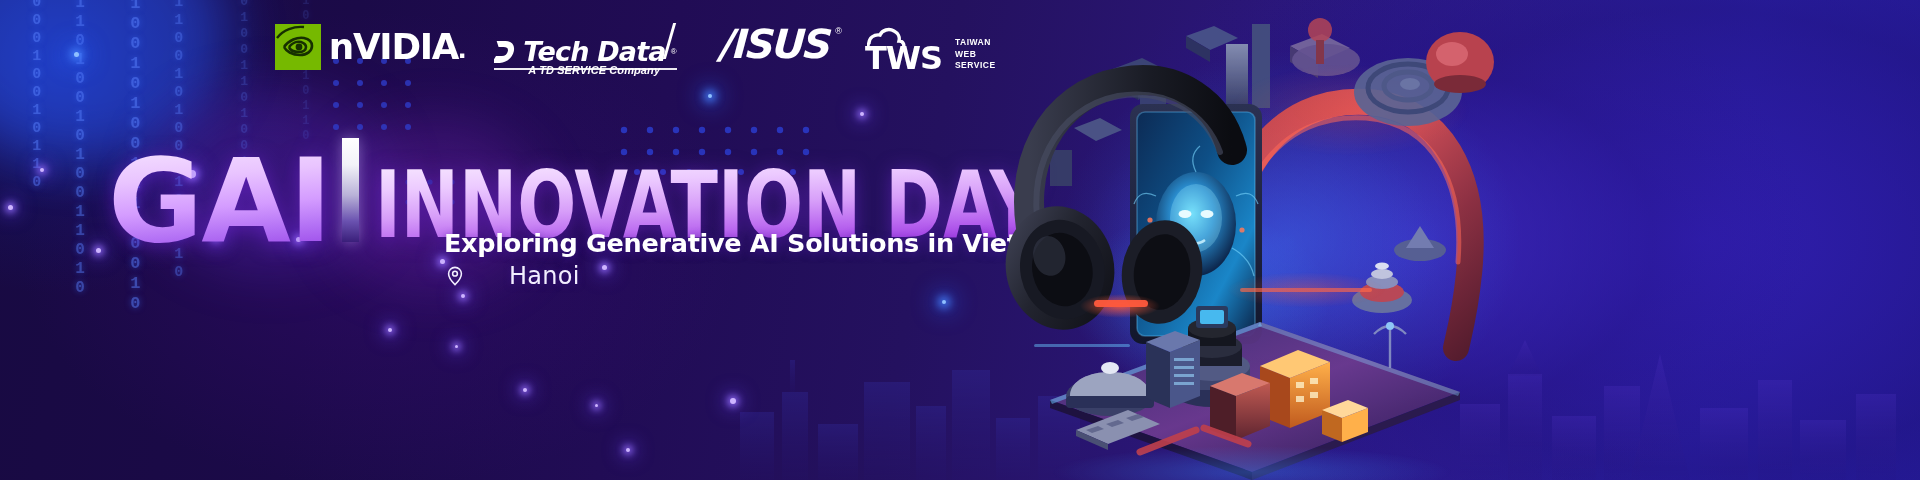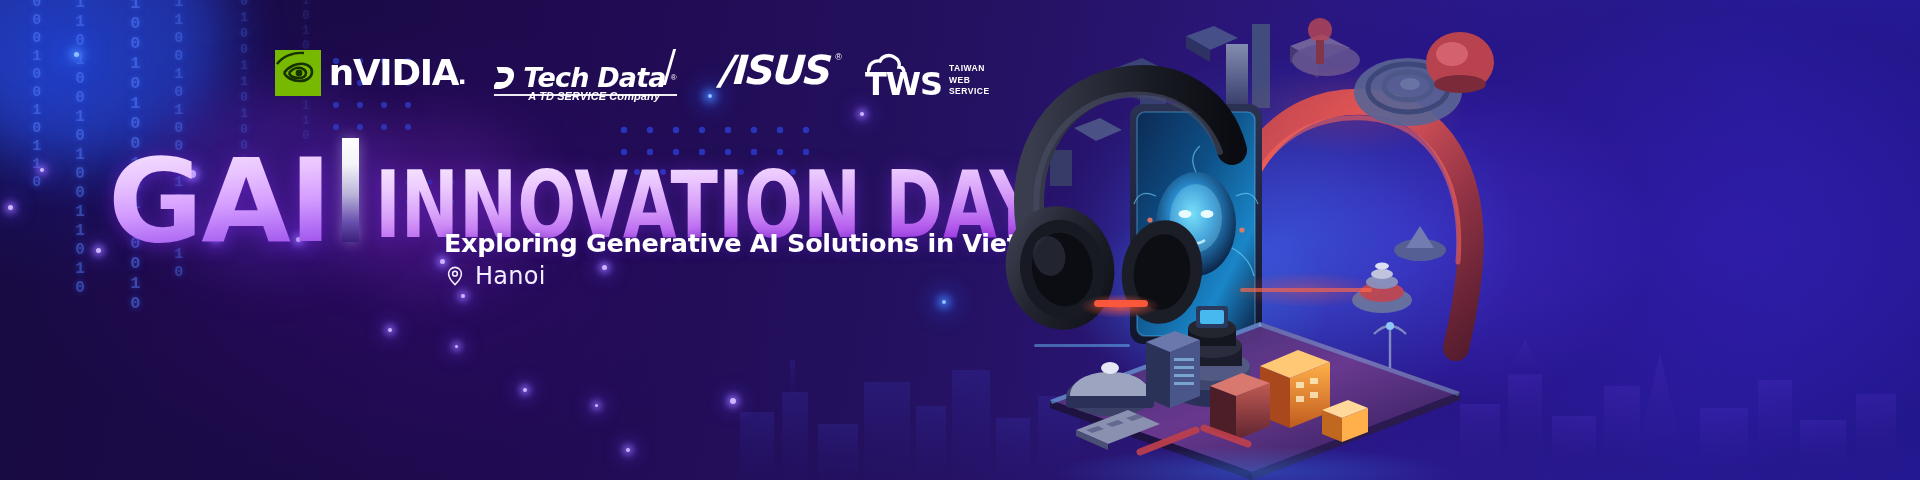--- a/index.html
+++ b/index.html
@@ -30,21 +30,21 @@
   }
   .bluedot {
     position:absolute; border-radius:50%; background:#8fc0ff;
     box-shadow:0 0 8px 4px rgba(70,130,255,0.9), 0 0 22px 9px rgba(40,90,240,0.45);
   }
   .dotgrid { position:absolute; }
   .beam { position:absolute; border-radius:50%; filter:blur(26px); }
 
   
   #logo-row {
-    position:absolute; left:275px; top:50px; height:54px;
+    position:absolute; left:275px; top:24px; height:54px;
     display:flex; align-items:flex-start; gap:0;
   }
   .logo-unit { display:flex; align-items:center; }
 
   
   #nvidia-logo { display:flex; align-items:center; gap:9px; height:46px; }
   .nv-eye-box { width:46px; height:46px; background:#76b900; position:relative; }
   .nv-word {
     color:#fff; font-weight:700; font-size:35px; letter-spacing:-1.2px;
     font-family:"DejaVu Sans", sans-serif; line-height:1;
@@ -76,21 +76,21 @@
   
   #asus-logo { margin-left:52px; position:relative; height:40px; }
   .asus-word {
     color:#fff; font-weight:700; font-style:italic; font-size:40px;
     font-family:"DejaVu Sans", sans-serif; letter-spacing:-2px; line-height:1;
     transform:skewX(-4deg);
   }
   .asus-reg { position:absolute; right:-11px; top:2px; font-size:9px; color:#fff; }
 
   
-  #tws-logo { margin-left:34px; display:flex; align-items:flex-end; height:50px; }
+  #tws-logo { margin-left:34px; display:flex; align-items:flex-end; gap:6px; height:50px; }
   .tws-left { position:relative; width:84px; height:50px; }
   .tws-word {
     position:absolute; left:0; bottom:0; color:#fff; font-weight:700; font-size:32px;
     font-family:"DejaVu Sans", sans-serif; letter-spacing:-1px; line-height:1;
   }
   .tws-sub {
     display:flex; flex-direction:column; justify-content:flex-end;
     color:#fff; font-size:8.5px; font-weight:700; letter-spacing:0.5px;
     line-height:1.32; padding-bottom:3px;
   }
@@ -132,20 +132,21 @@
   }
   #meta-row {
     position:absolute; left:444px; top:262px;
     display:flex; align-items:center; gap:56px;
   }
   .meta-item { display:flex; align-items:center; gap:9px; }
   .meta-text {
     color:#f2eeff; font-size:24px; font-weight:400; letter-spacing:0.3px;
     font-family:"DejaVu Sans", sans-serif;
     text-shadow:0 1px 7px rgba(60,20,140,0.7);
+    margin-left:34px;
   }
   .meta-ico { width:22px; height:22px; display:block; }
 
   
   #illustration { position:absolute; left:990px; top:0; width:560px; height:480px; }
   #illu-glow {
     position:absolute; left:980px; top:30px; width:560px; height:420px;
     background:radial-gradient(ellipse 250px 190px at 50% 52%, rgba(70,60,230,0.45) 0%, rgba(0,0,0,0) 72%);
     pointer-events:none;
   }

